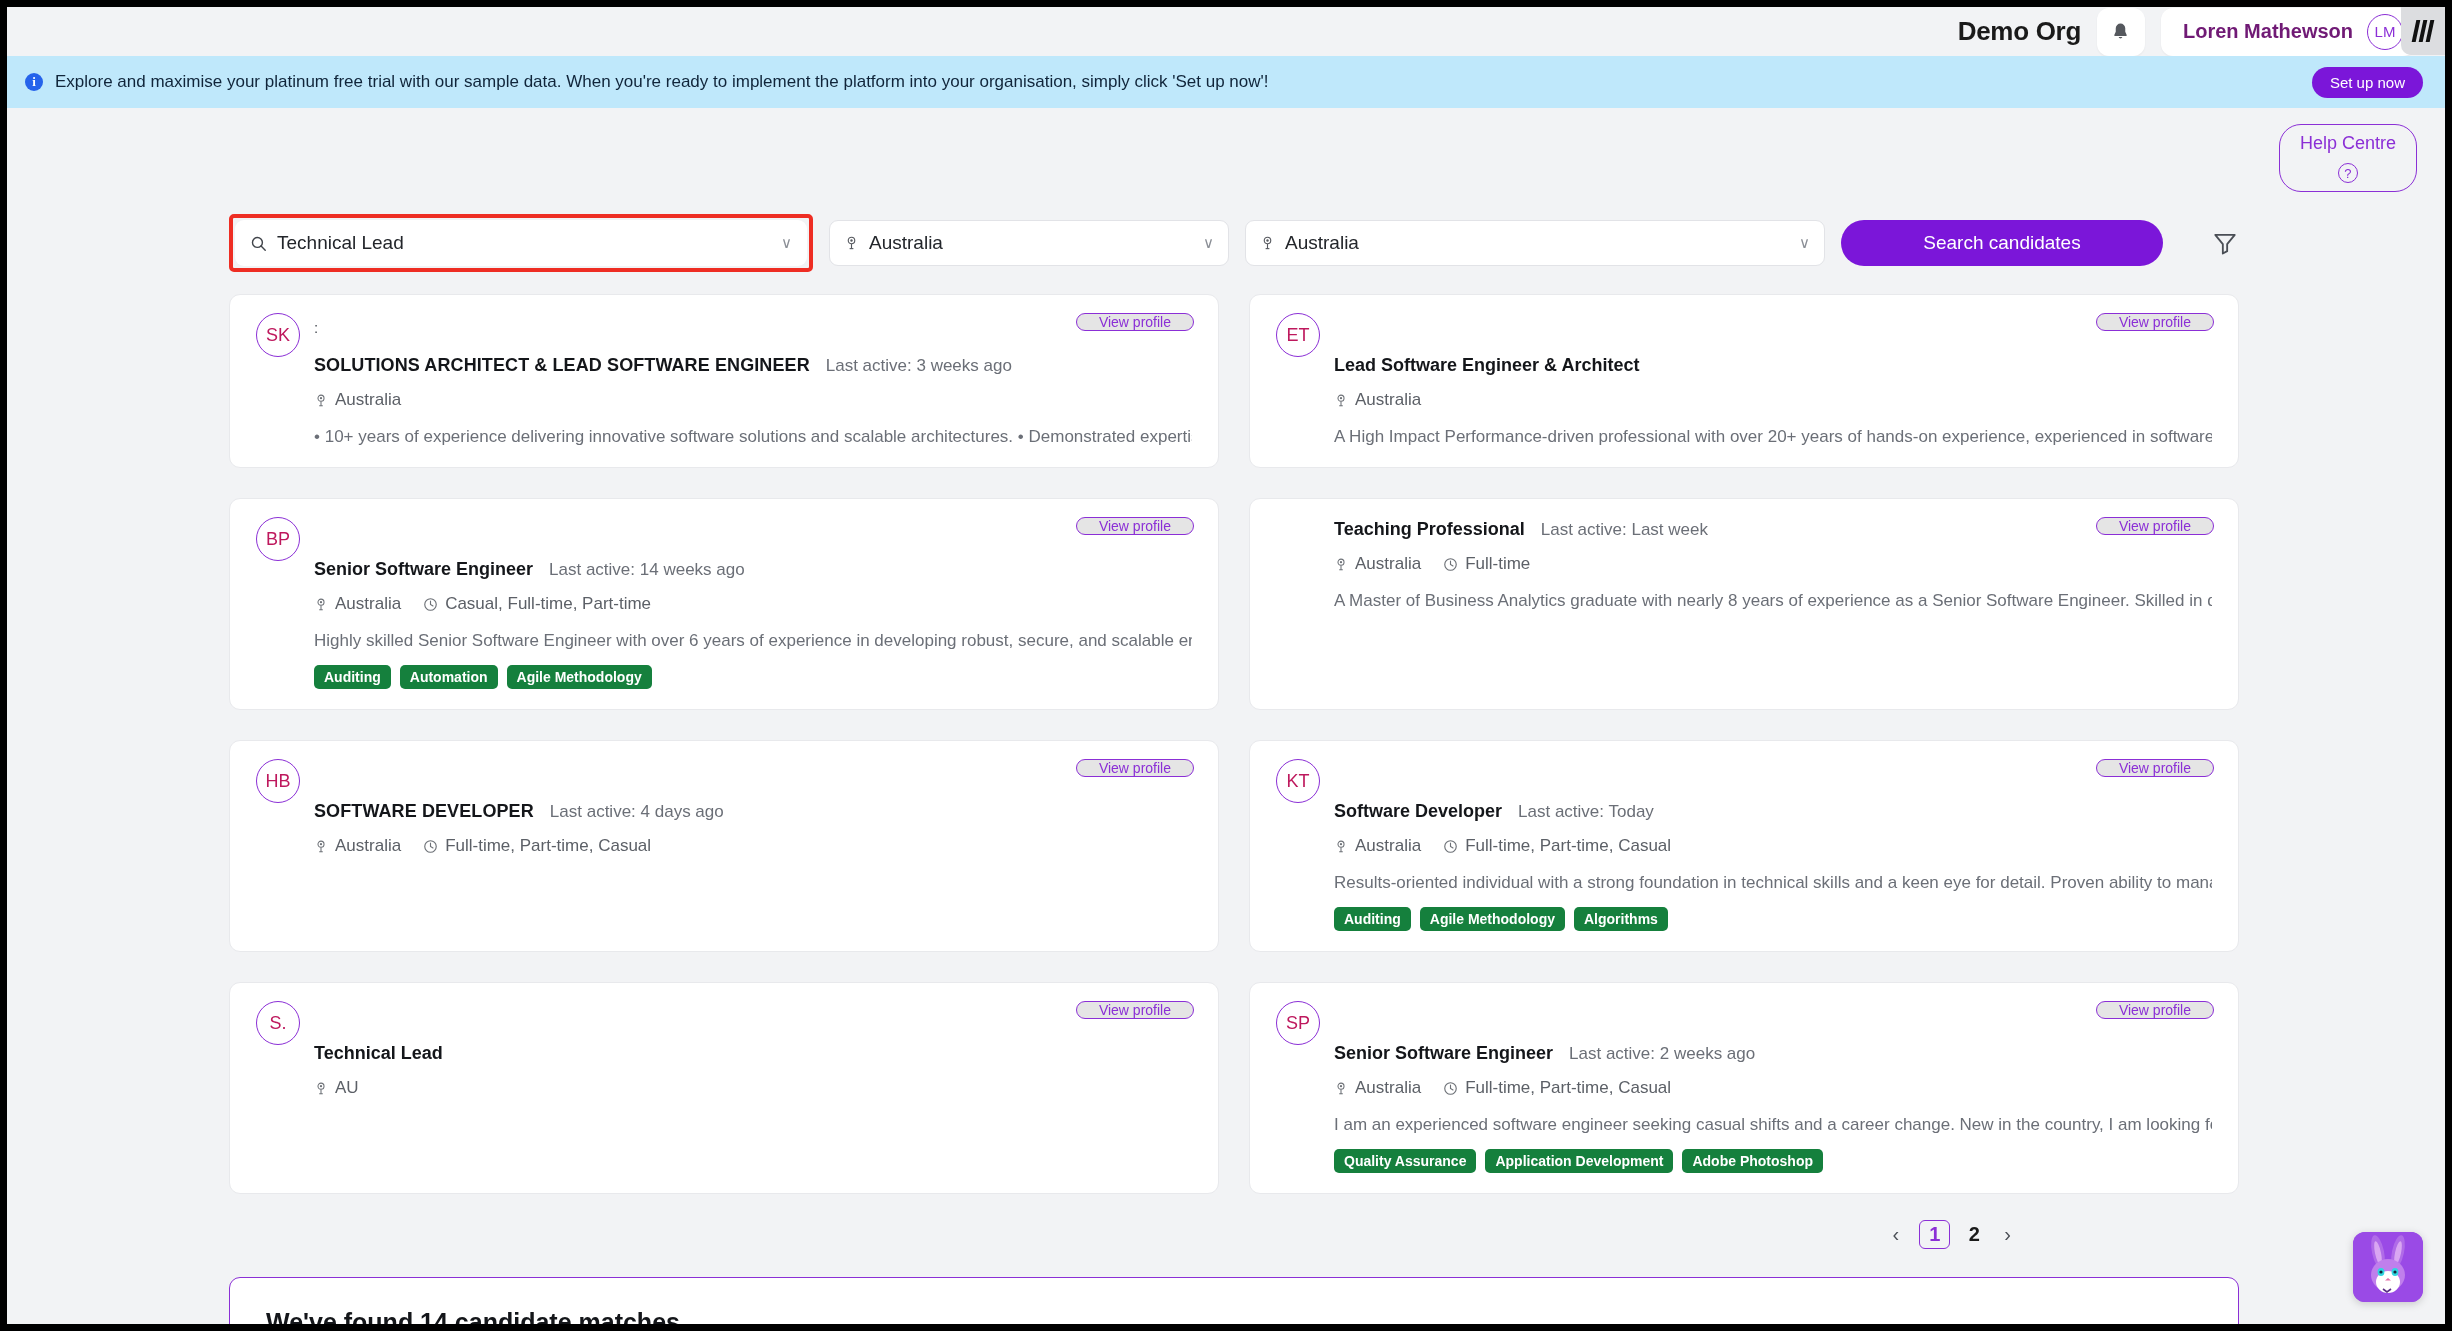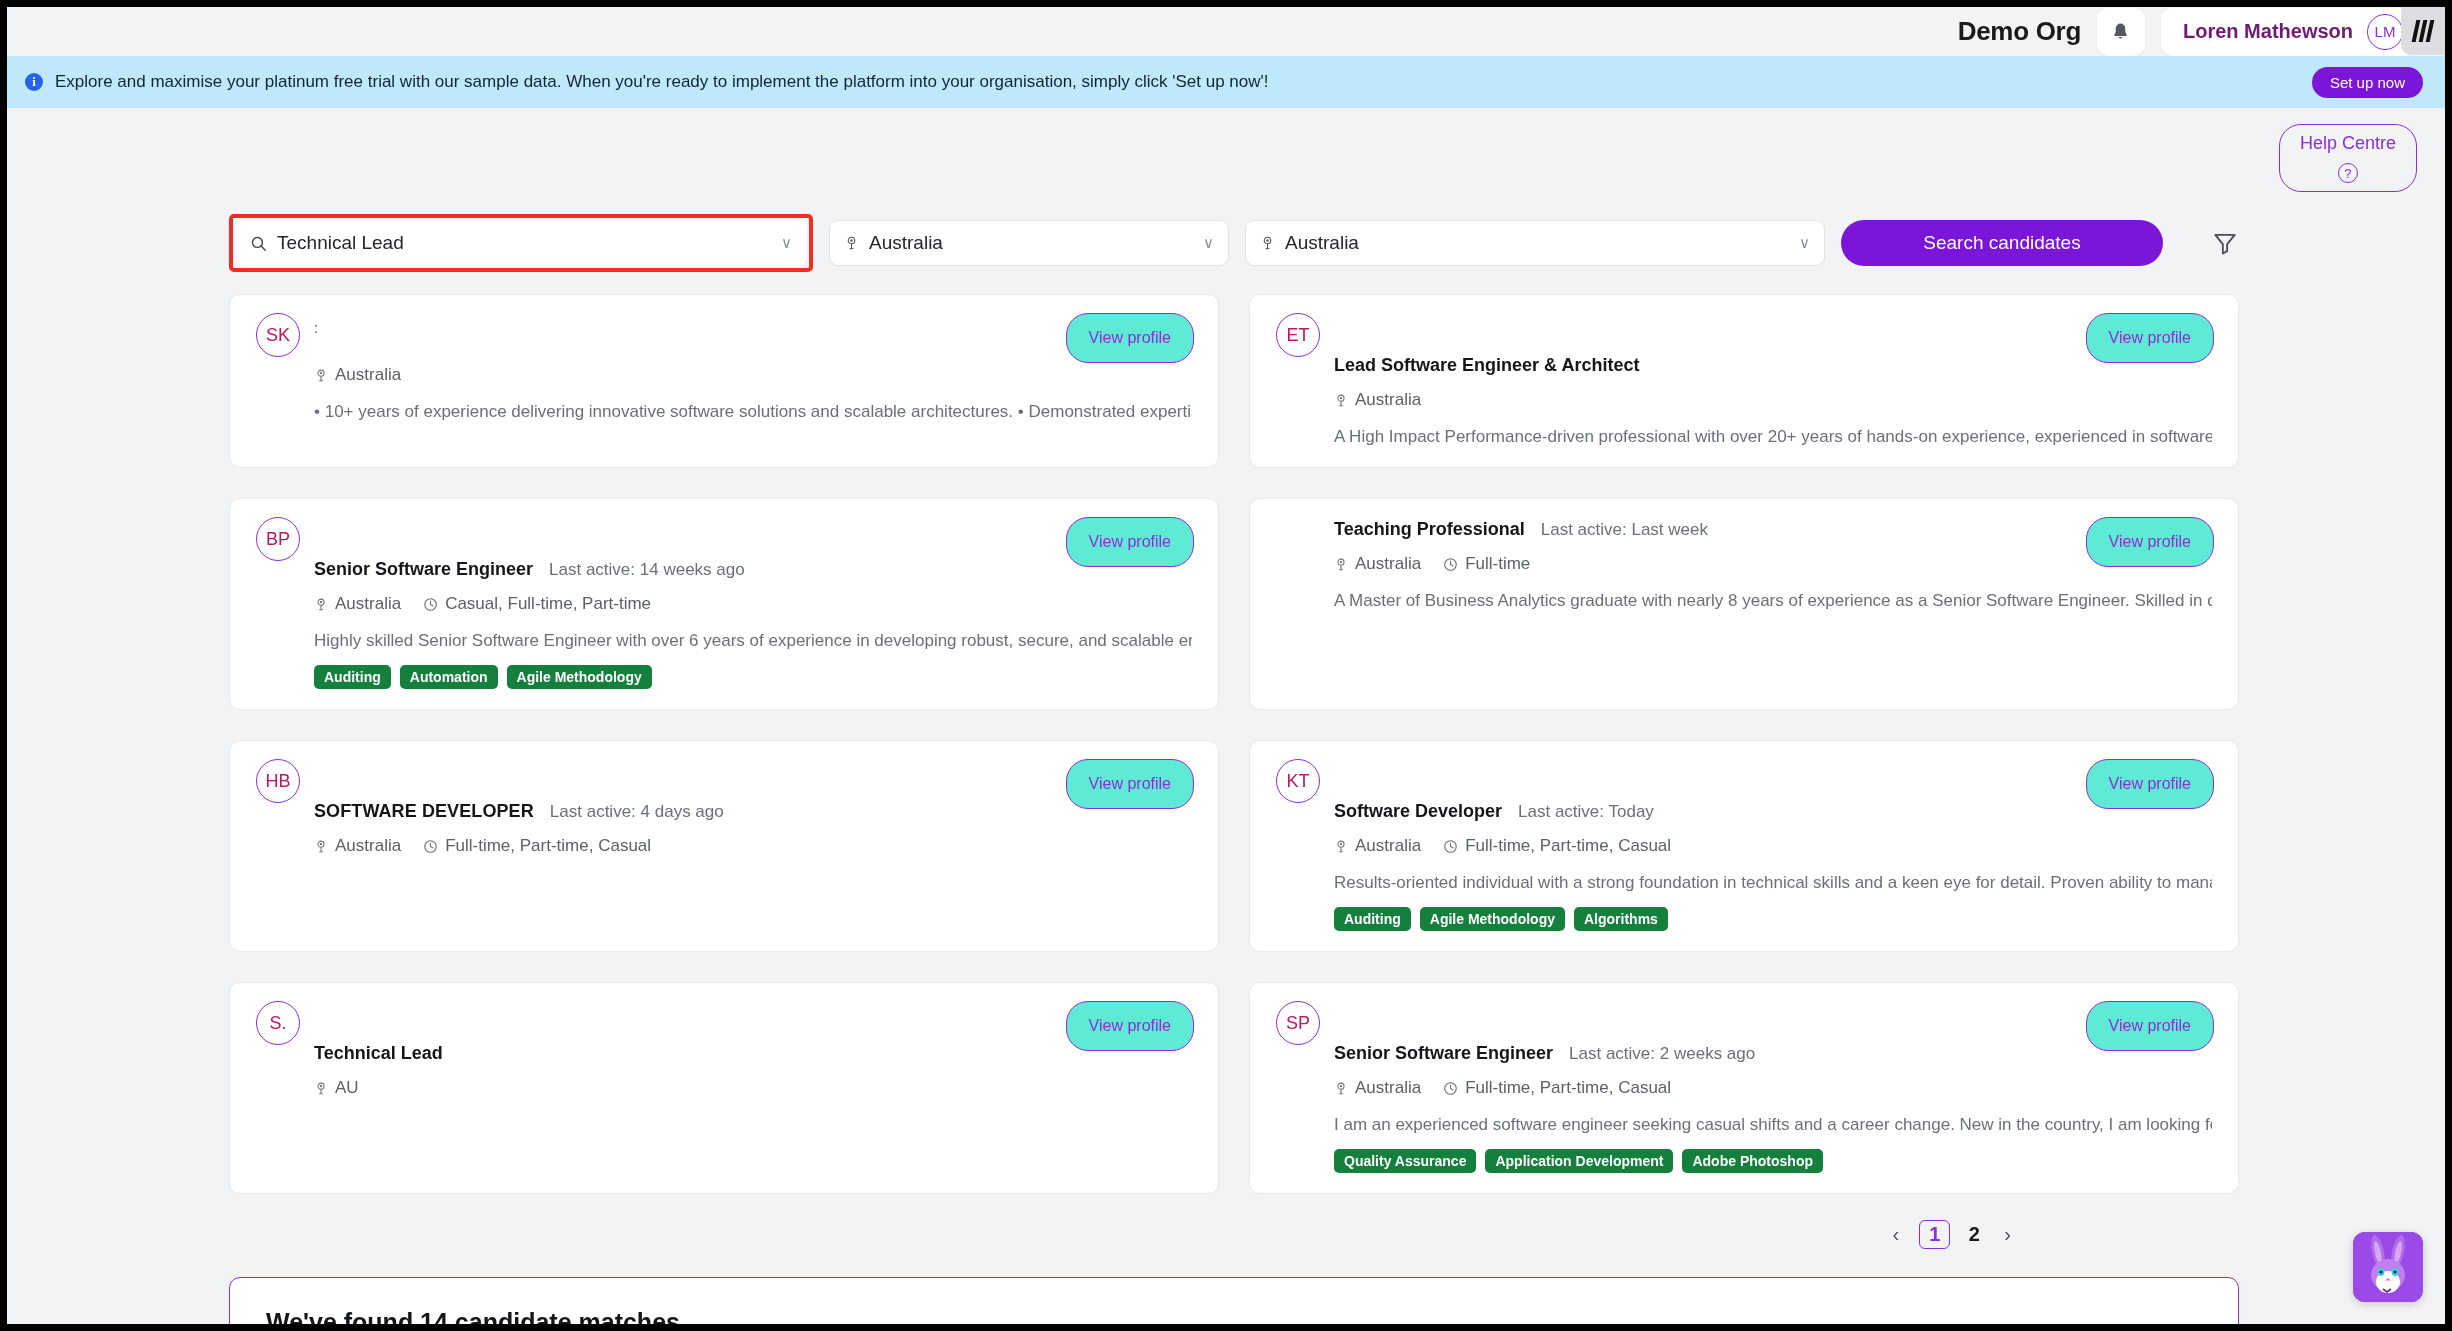--- a/index.html
+++ b/index.html
@@ -212,24 +212,24 @@
   .cand-name {
     font-size: 15px; color: #4c5058;
     padding-top: 2px;
     min-height: 18px;
   }
   .view-btn {
     position: absolute;
     top: 18px; right: 24px;
     border: 1.5px solid #8b2fd6;
     color: #8b2fd6;
-    background: #5eead4;
+    background: #e5e5e5;
     border-radius: 22px;
-    padding: 15px 22px;
-    font-size: 16px;
+    padding: 0 22px;
+    font-size: 14px;
     cursor: pointer;
     font-family: "Liberation Sans", sans-serif;
   }
   .cand-body { padding-left: 58px; margin-top: -6px; }
   .cand-title-row {
     display: flex; align-items: baseline; gap: 16px;
     margin-top: 4px;
   }
   .cand-title { font-size: 18px; font-weight: 700; color: #14161a; }
   .cand-title.upper { letter-spacing: 0.1px; }
@@ -387,20 +387,24 @@
   </div>
 
   <div class="results" id="results">
       <div class="card">
         <button class="view-btn">View profile</button>
         <div class="card-top">
           <span class="cand-avatar">SK</span>
           <span class="cand-name">:</span>
         </div>
         <div class="cand-body">
+          <div class="cand-title-row">
+            <span class="cand-title upper">SOLUTIONS ARCHITECT &amp; LEAD SOFTWARE ENGINEER</span>
+            <span class="cand-active">Last active: 3 weeks ago</span>
+          </div>
           <div class="meta-row">
             <span class="meta-item">
               <svg width="14" height="17" viewBox="0 0 24 24">
                 <circle cx="12" cy="8" r="5.2" fill="none" stroke="#6c7076" stroke-width="1.8"></circle>
                 <circle cx="12" cy="8" r="1.9" fill="#6c7076"></circle>
                 <line x1="12" y1="13.5" x2="12" y2="21" stroke="#6c7076" stroke-width="1.8"></line>
                 <line x1="9" y1="21" x2="15" y2="21" stroke="#6c7076" stroke-width="1.8"></line>
               </svg>
               <span>Australia</span>
             </span>

